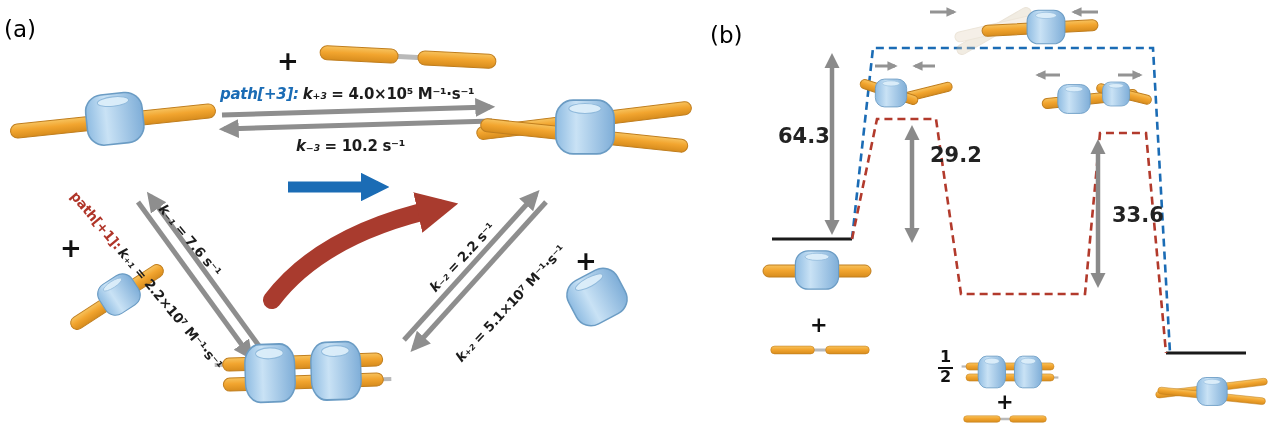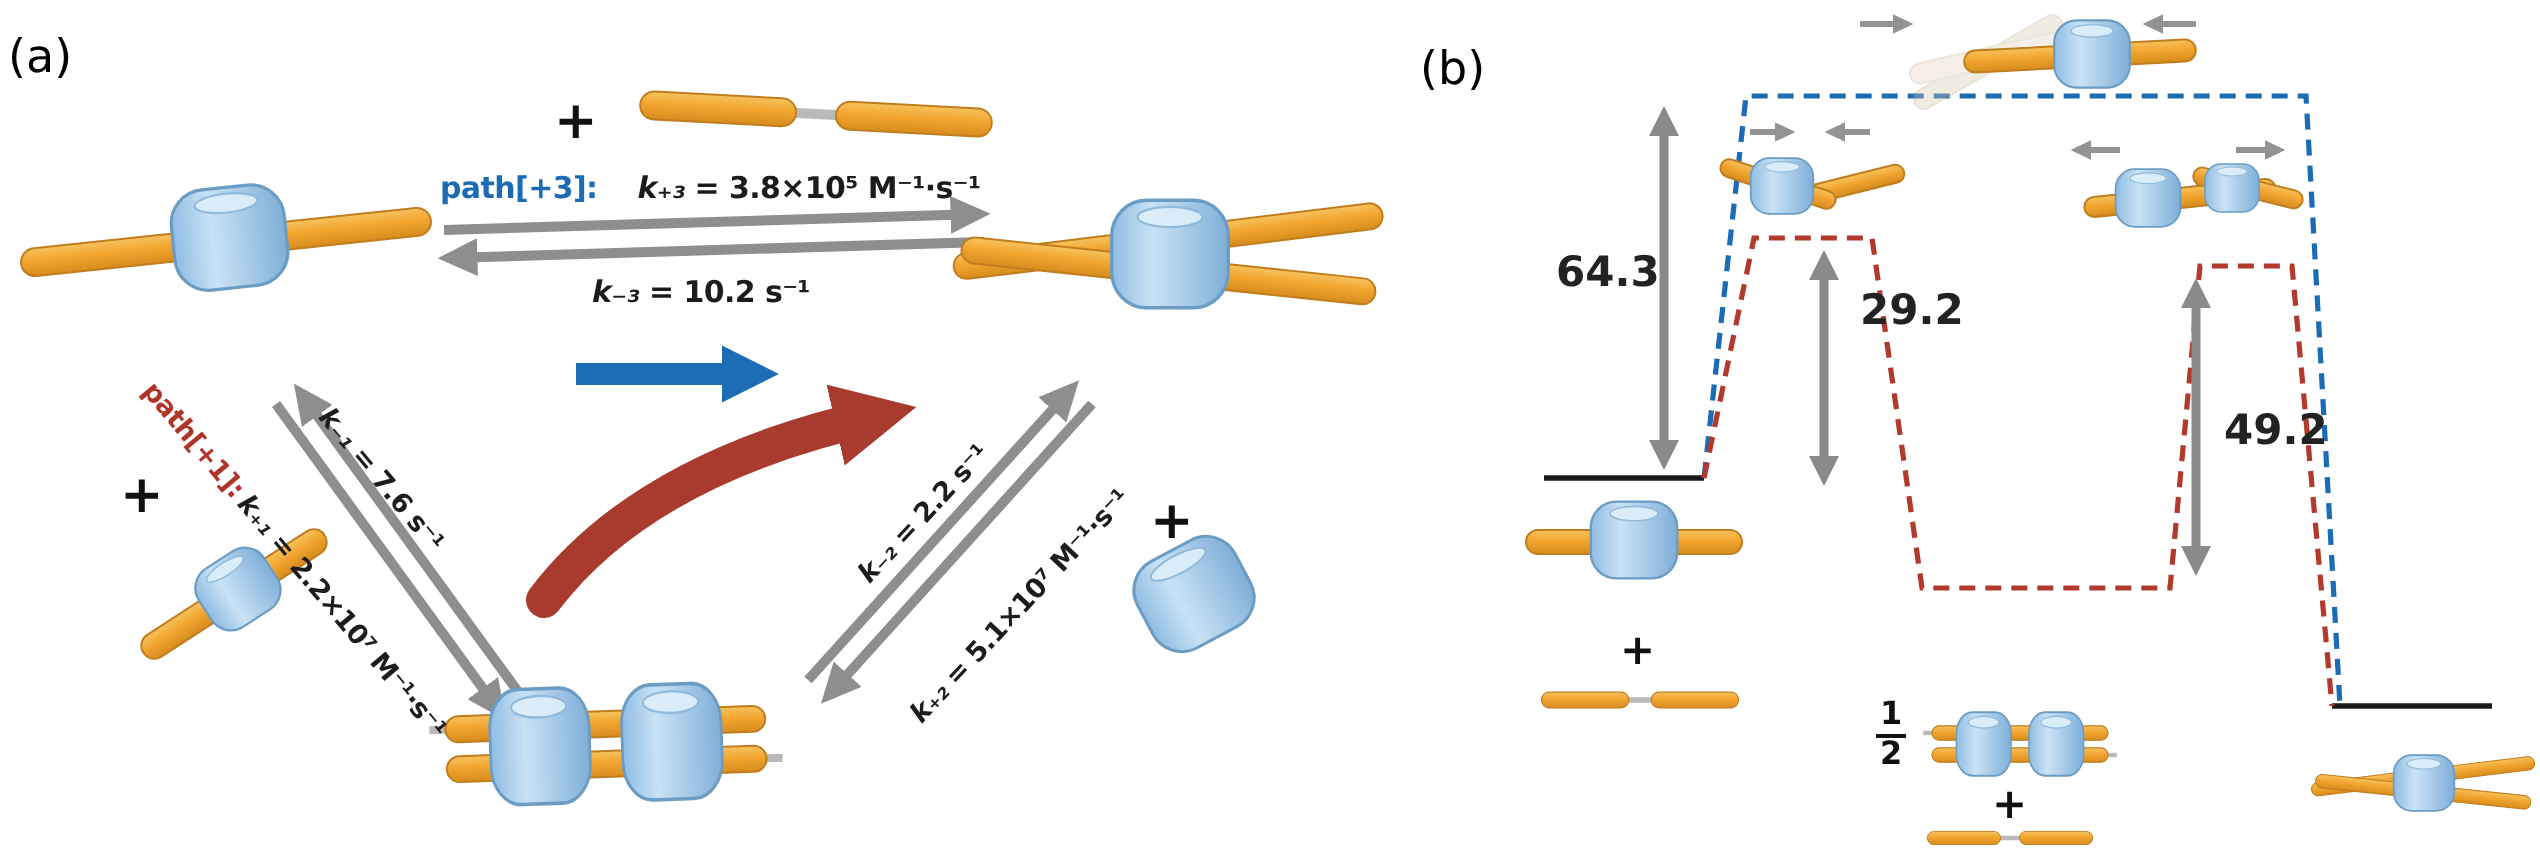--- a/index.html
+++ b/index.html
@@ -5,21 +5,21 @@
   * { margin:0; padding:0; box-sizing:border-box; }
   html,body { background:#ffffff; }
   body { width:1270px; height:430px; font-family:"DejaVu Sans","Liberation Sans",sans-serif; }
   #fig { position:relative; width:1270px; height:430px; background:#fff; overflow:hidden; }
   #gfx { position:absolute; left:0; top:0; }
   .lbl { position:absolute; white-space:nowrap; font-weight:bold; color:#1c1c1c; }
   .panel-tag { font-size:23px; font-weight:400; color:#000; }
   .rate { font-size:15px; letter-spacing:-0.3px; }
   .rate-sm { font-size:13.5px; letter-spacing:-0.3px; }
   .kvar { font-style:italic; }
-  .path3-name { color:#1B6CB5; margin-right:20px; }
+  .path3-name { color:#1B6CB5; margin-right:4px;font-style:italic; }
   .path1-name { color:#B03529; margin-right:3px; }
   .plus { font-size:26px; font-weight:bold; color:#111; }
   .plus-sm { font-size:21px; }
   .energy { font-size:21px; color:#222; }
   .rot { transform-origin:0 0; }
   .fraction { font-size:16px; color:#111; text-align:center; line-height:1.05; font-weight:bold; }
   .fraction .num { border-bottom:2px solid #111; padding:0 2px 1px; }
 </style>
 </head>
 <body>
@@ -201,21 +201,21 @@
   </svg>
 
   <div class="lbl panel-tag" style="left:4px;top:16px">(a)</div>
   <div class="lbl panel-tag" style="left:710px;top:22px">(b)</div>
 
   <div class="lbl plus" style="left:277px;top:46px">+</div>
   <div class="lbl plus" style="left:60px;top:233px">+</div>
   <div class="lbl plus" style="left:575px;top:246px">+</div>
 
   <div class="lbl rate" style="left:220px;top:85px">
-    <span class="path3-name">path[+3]:</span><span class="kvar">k₊₃</span>&nbsp;<span>= 3.8×10⁵ M⁻¹·s⁻¹</span>
+    <span class="path3-name">path[+3]:</span><span class="kvar">k₊₃</span>&nbsp;<span>= 4.0×10⁵ M⁻¹·s⁻¹</span>
   </div>
 
   <div class="lbl rate" style="left:296px;top:137px">
     <span class="kvar">k₋₃</span>&nbsp;<span>= 10.2 s⁻¹</span>
   </div>
 
   <div class="lbl rate-sm rot" style="left:168px;top:201px;transform:rotate(50deg)">
     <span class="kvar">k₋₁</span>&nbsp;<span>= 7.6 s⁻¹</span>
   </div>
 
@@ -226,21 +226,21 @@
   <div class="lbl rate-sm rot" style="left:426px;top:284px;transform:rotate(-47deg)">
     <span class="kvar">k₋₂</span>&nbsp;<span>= 2.2 s⁻¹</span>
   </div>
 
   <div class="lbl rate-sm rot" style="left:452px;top:354px;transform:rotate(-47deg)">
     <span class="kvar">k₊₂</span>&nbsp;<span>= 5.1×10⁷ M⁻¹·s⁻¹</span>
   </div>
 
   <div class="lbl energy" style="left:778px;top:124px">64.3</div>
   <div class="lbl energy" style="left:930px;top:143px">29.2</div>
-  <div class="lbl energy" style="left:1112px;top:203px">49.2</div>
+  <div class="lbl energy" style="left:1112px;top:203px">33.6</div>
 
   <div class="lbl plus plus-sm" style="left:810px;top:313px">+</div>
 
   <div class="lbl fraction" style="left:938px;top:349px">
     <div class="num">1</div>
     <div>2</div>
   </div>
 
   <div class="lbl plus plus-sm" style="left:996px;top:390px">+</div>
 

